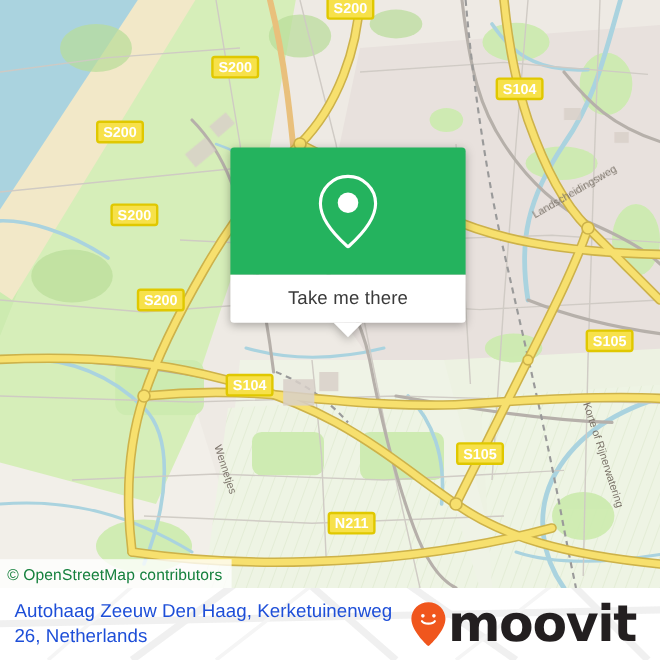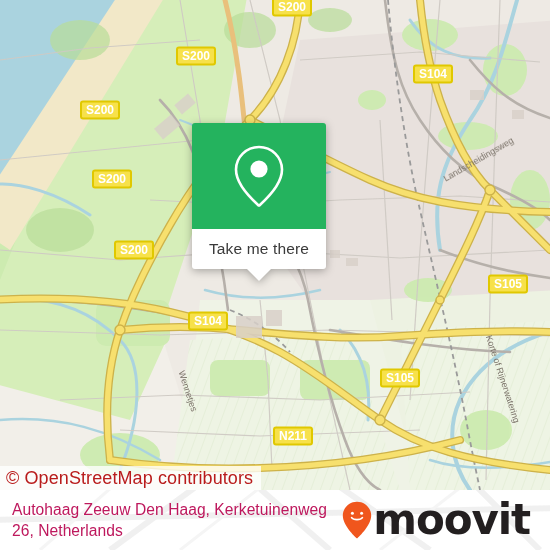--- a/index.html
+++ b/index.html
@@ -26,31 +26,31 @@
   #map svg { display: block; }
 
   
   #attribution {
     position: absolute;
     left: 0; top: 466px;
     height: 24px;
     padding: 0 8px 0 6px;
     display: flex; align-items: center;
     background: rgba(255,255,255,0.78);
-    font-size: 18px;
-    color: #b91c1c;
+    font-size: 13px;
+    color: #15803d;
     letter-spacing: 0.1px;
     white-space: nowrap;
   }
 
   
   #popup {
     position: absolute;
     left: 192px; top: 123px;
-    width: 134px;
+    width: 196px;
     filter: drop-shadow(0 2px 4px rgba(0,0,0,0.30));
   }
   #popup-top {
     height: 106px;
     border-radius: 3px 3px 0 0;
     display: flex; align-items: center; justify-content: center;
   }
   #popup-bottom {
     position: relative;
     height: 40px;
@@ -88,21 +88,21 @@
   #footer-inner {
     position: relative;
     height: 100%;
     display: flex; align-items: center;
     padding: 0 12px 0 12px;
   }
   #footer-title {
     flex: 1 1 auto;
     font-size: 15.6px;
     line-height: 21px;
-    color: #be185d;
+    color: #1d4ed8;
     letter-spacing: 0.05px;
     max-width: 400px;
   }
   #footer-logo {
     flex: 0 0 auto;
     display: flex; align-items: center;
     margin-right: 8px;
   }
   #moovit-word {
     font-size: 42px;

